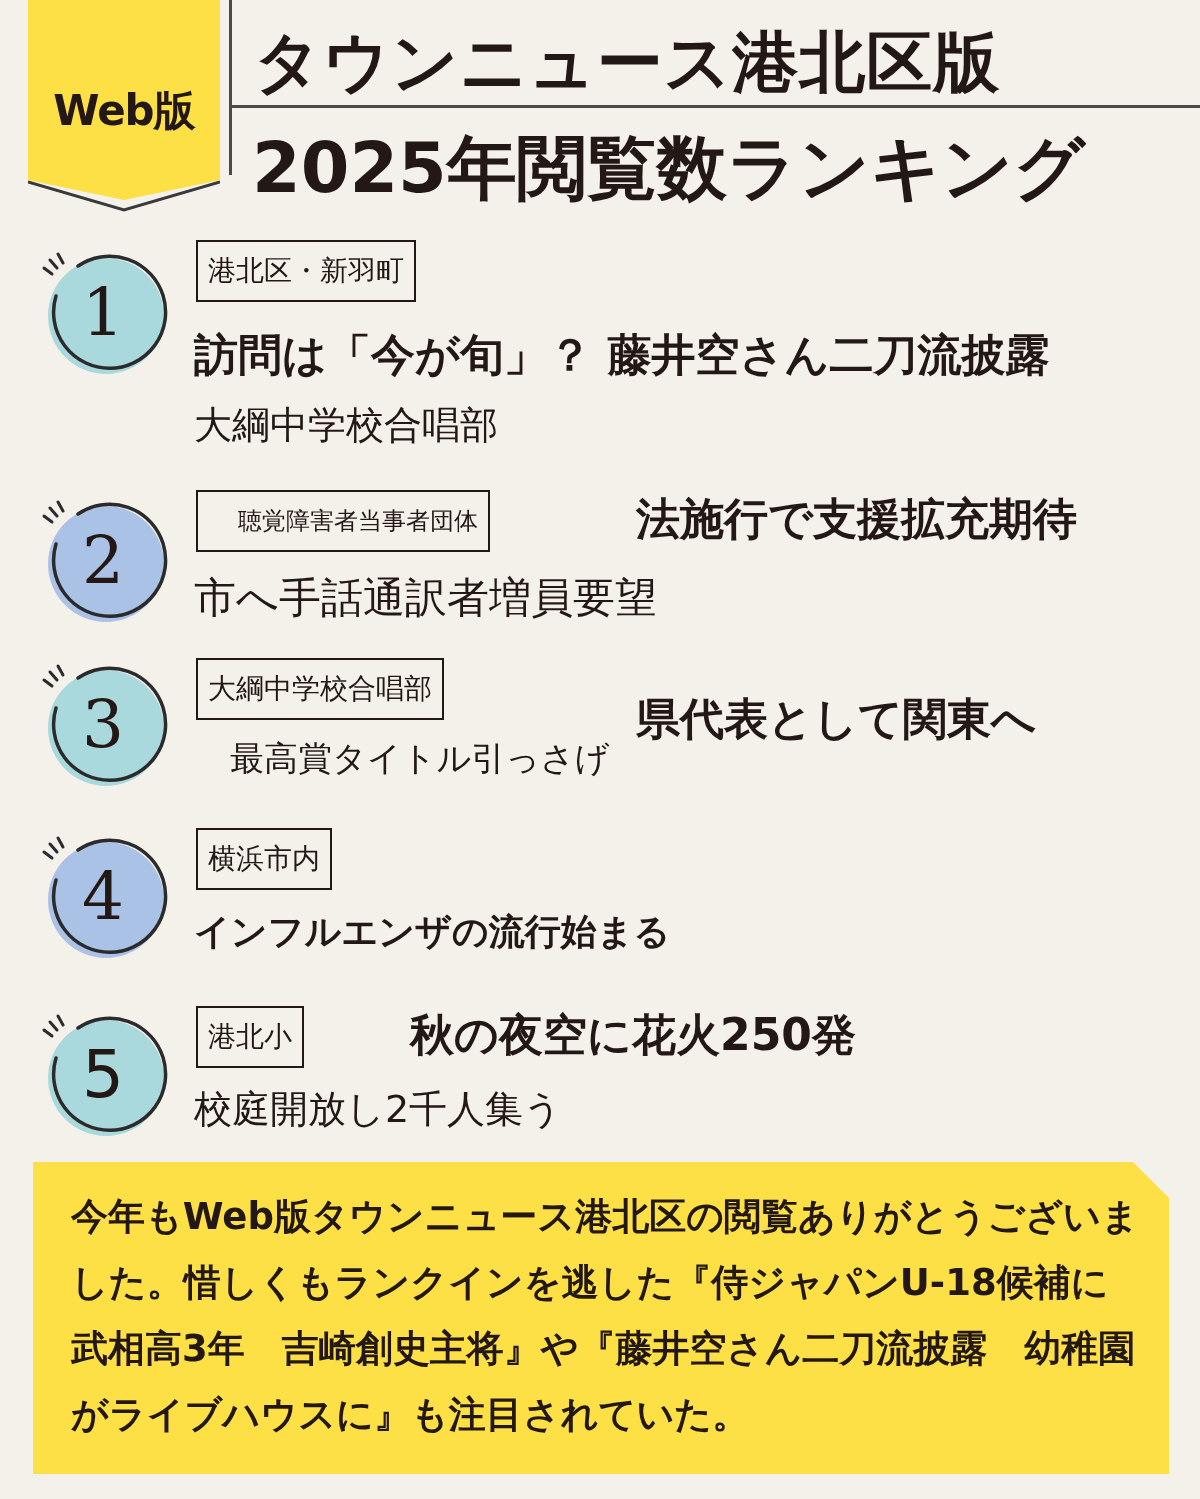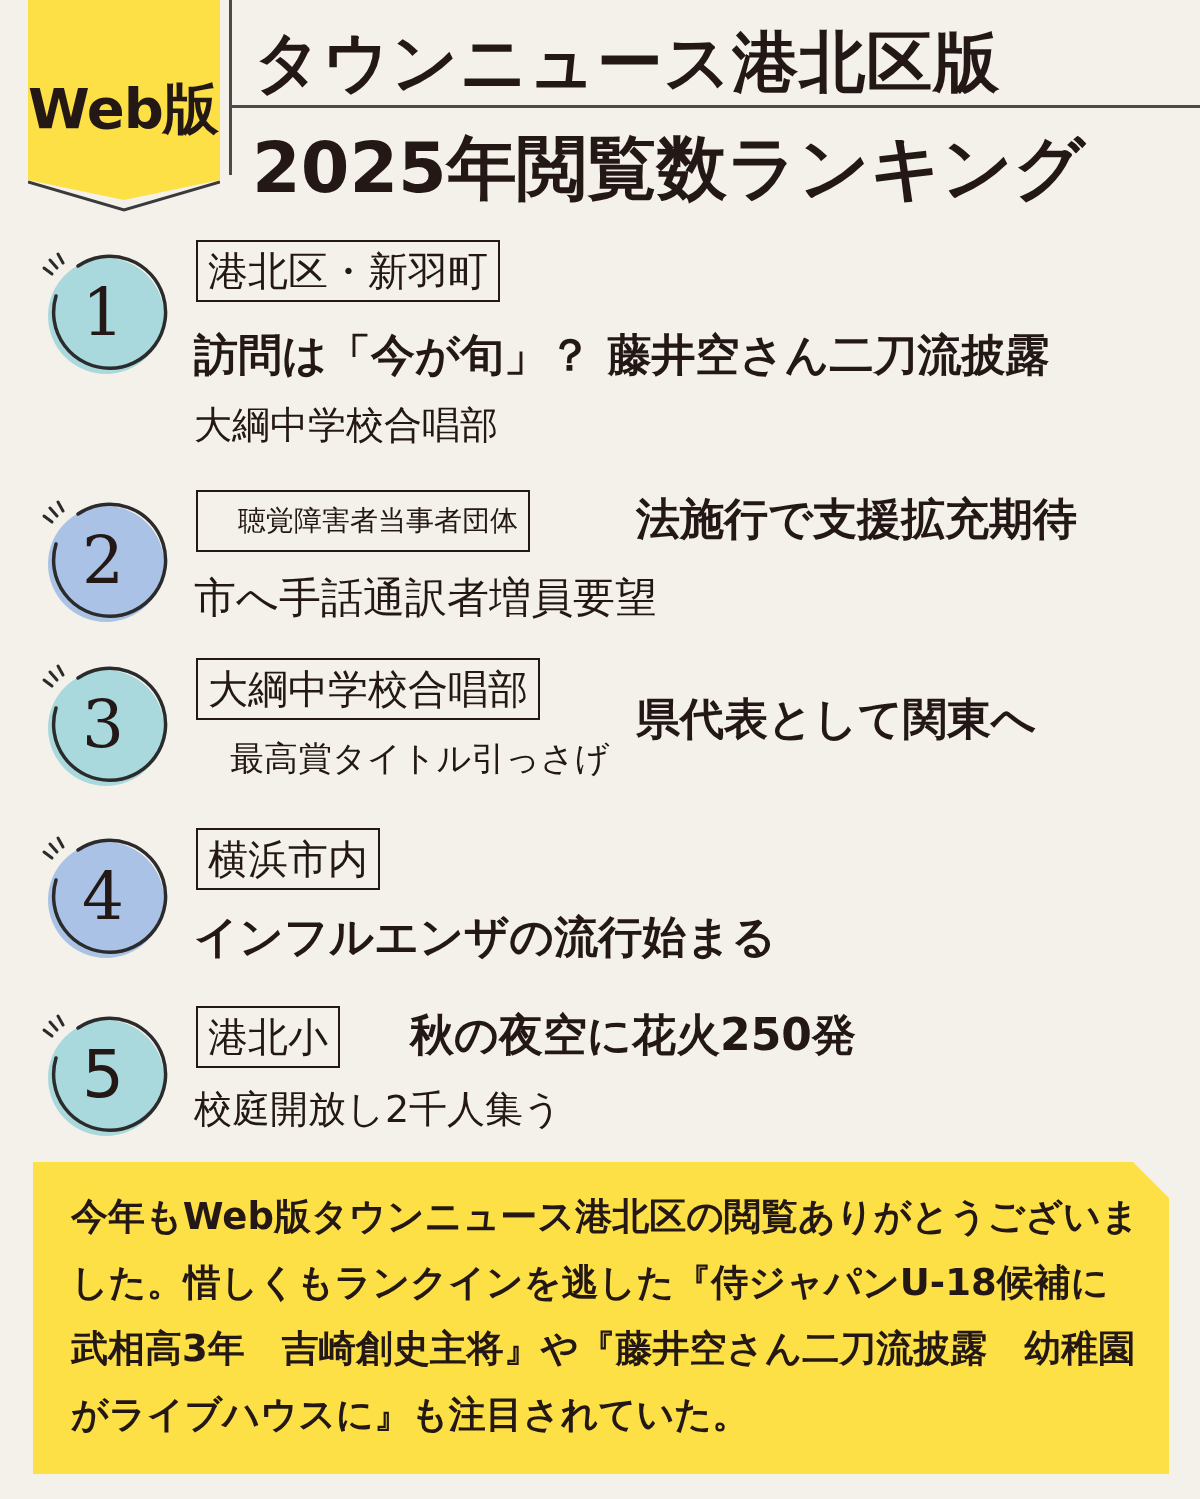--- a/index.html
+++ b/index.html
@@ -5,43 +5,43 @@
   html, body { margin:0; padding:0; }
   body {
     width:1200px; height:1499px; background:#f4f1ea; position:relative; overflow:hidden;
     font-family:"DejaVu Sans","Liberation Sans",sans-serif; color:#231815;
   }
   .badge {
     position:absolute; left:28px; top:0; width:192px; height:210px;
   }
   .badge svg { position:absolute; left:0; top:0; }
   .badge-text {
-    position:absolute; left:0; top:72px; width:192px; text-align:left;
-    font-weight:bold; font-size:56px; letter-spacing:-1px;
+    position:absolute; left:0; top:83px; width:192px; text-align:center;
+    font-weight:bold; font-size:42px; letter-spacing:-1px;
   }
   .vline { position:absolute; left:229px; top:0; width:3px; height:175px; background:#4a4a4a; }
   .hline { position:absolute; left:229px; top:105px; width:971px; height:3px; background:#4a4a4a; }
   .title1 {
     position:absolute; left:254px; top:18px; font-size:66px; font-weight:bold; letter-spacing:1px; white-space:nowrap;
   }
   .title2 {
     position:absolute; left:252px; top:122px; font-size:70px; font-weight:bold; letter-spacing:0px; white-space:nowrap;
   }
   .item { position:absolute; left:0; width:1200px; }
   .rank {
     position:absolute; left:38px; width:130px; height:130px;
   }
   .rank svg { position:absolute; left:0; top:0; }
   .rank-num {
     position:absolute; left:0; top:0; width:130px; height:130px; line-height:130px; text-align:center;
     font-family:"DejaVu Serif","Liberation Serif",serif; font-size:66px; color:#231815;
   }
   .tag {
     position:absolute; border:2px solid #231815; padding:0 10px; height:58px; line-height:58px;
-    font-size:40px; white-space:nowrap; background:transparent;
+    font-size:28px; white-space:nowrap; background:transparent;
   }
   .headline { position:absolute; font-size:44px; font-weight:bold; white-space:nowrap; }
   .sub { position:absolute; font-size:38px; white-space:nowrap; }
   .note {
     position:absolute; left:33px; top:1162px; width:1136px; height:312px;
   }
   .note svg { position:absolute; left:0; top:0; }
   .note-text {
     position:absolute; left:38px; top:22px; width:1070px; font-size:37px; line-height:66px; font-weight:bold;
     color:#231815; word-break:break-all;
@@ -82,21 +82,21 @@
   <div class="rank" style="top:496px;">
     <svg width="130" height="130" viewBox="0 0 130 130">
       <circle cx="68" cy="68" r="58" fill="#a9c2e6"></circle>
       <path d="M40 18 A56 56 0 1 1 18 48" fill="none" stroke="#2b2b2b" stroke-width="3.5" stroke-linecap="round"></path>
       <line x1="6" y1="20" x2="14" y2="26" stroke="#2b2b2b" stroke-width="3" stroke-linecap="round"></line>
       <line x1="12" y1="12" x2="19" y2="20" stroke="#2b2b2b" stroke-width="3" stroke-linecap="round"></line>
       <line x1="20" y1="6" x2="25" y2="15" stroke="#2b2b2b" stroke-width="3" stroke-linecap="round"></line>
     </svg>
     <div class="rank-num">2</div>
   </div>
-  <div class="tag" style="left:196px; top:490px; font-size:28px;padding-left:40px;">聴覚障害者当事者団体</div>
+  <div class="tag" style="left:196px; top:490px; font-size:24px;padding-left:40px;">聴覚障害者当事者団体</div>
   <div class="headline" style="left:636px; top:490px;">法施行で支援拡充期待</div>
   <div class="sub" style="left:194px; top:570px; font-size:42px;">市へ手話通訳者増員要望</div>
 </div>
 
 <div class="item" style="top:0;">
   <div class="rank" style="top:660px;">
     <svg width="130" height="130" viewBox="0 0 130 130">
       <circle cx="68" cy="68" r="58" fill="#a9d9dc"></circle>
       <path d="M40 18 A56 56 0 1 1 18 48" fill="none" stroke="#2b2b2b" stroke-width="3.5" stroke-linecap="round"></path>
       <line x1="6" y1="20" x2="14" y2="26" stroke="#2b2b2b" stroke-width="3" stroke-linecap="round"></line>
@@ -115,21 +115,21 @@
     <svg width="130" height="130" viewBox="0 0 130 130">
       <circle cx="68" cy="68" r="58" fill="#a9c2e6"></circle>
       <path d="M40 18 A56 56 0 1 1 18 48" fill="none" stroke="#2b2b2b" stroke-width="3.5" stroke-linecap="round"></path>
       <line x1="6" y1="20" x2="14" y2="26" stroke="#2b2b2b" stroke-width="3" stroke-linecap="round"></line>
       <line x1="12" y1="12" x2="19" y2="20" stroke="#2b2b2b" stroke-width="3" stroke-linecap="round"></line>
       <line x1="20" y1="6" x2="25" y2="15" stroke="#2b2b2b" stroke-width="3" stroke-linecap="round"></line>
     </svg>
     <div class="rank-num">4</div>
   </div>
   <div class="tag" style="left:196px; top:828px;">横浜市内</div>
-  <div class="headline" style="left:194px; top:908px; font-size:44px;">インフルエンザの流行始まる</div>
+  <div class="headline" style="left:194px; top:908px; font-size:36px;">インフルエンザの流行始まる</div>
 </div>
 
 <div class="item" style="top:0;">
   <div class="rank" style="top:1010px;">
     <svg width="130" height="130" viewBox="0 0 130 130">
       <circle cx="68" cy="68" r="58" fill="#a9d9dc"></circle>
       <path d="M40 18 A56 56 0 1 1 18 48" fill="none" stroke="#2b2b2b" stroke-width="3.5" stroke-linecap="round"></path>
       <line x1="6" y1="20" x2="14" y2="26" stroke="#2b2b2b" stroke-width="3" stroke-linecap="round"></line>
       <line x1="12" y1="12" x2="19" y2="20" stroke="#2b2b2b" stroke-width="3" stroke-linecap="round"></line>
       <line x1="20" y1="6" x2="25" y2="15" stroke="#2b2b2b" stroke-width="3" stroke-linecap="round"></line>

